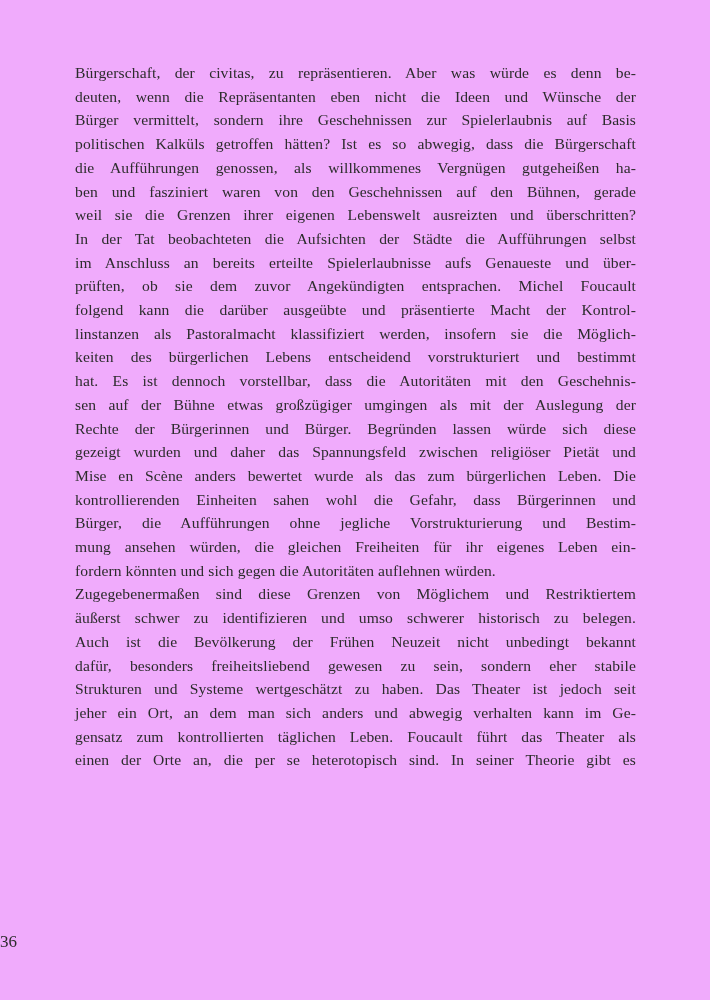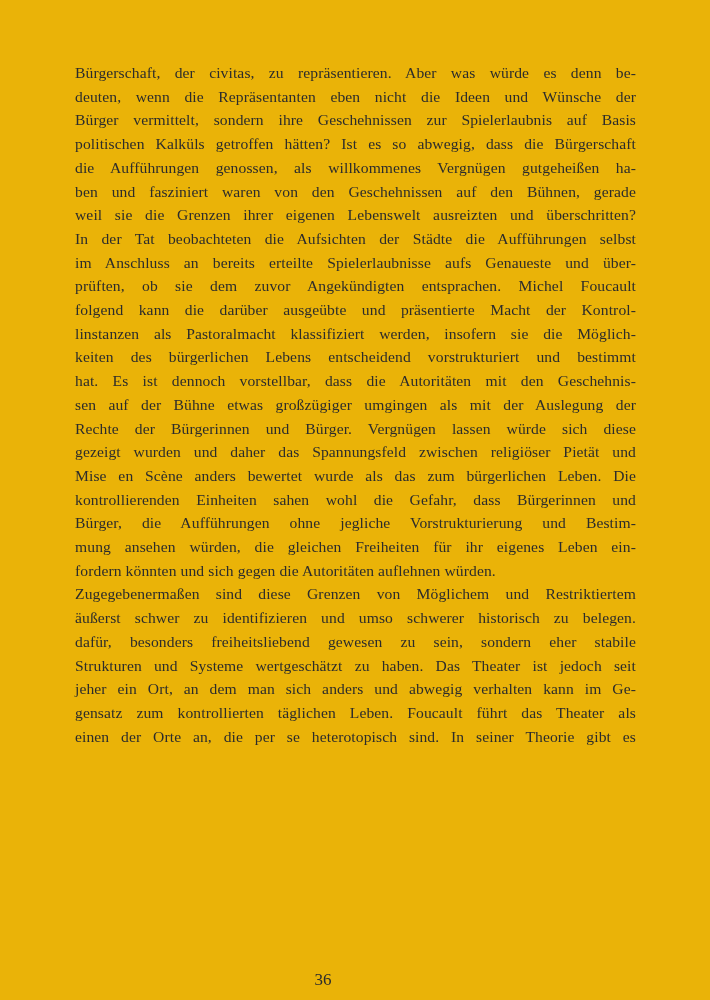--- a/index.html
+++ b/index.html
@@ -11,21 +11,21 @@
       height: 1000px;
       background: #ffffff;
       position: relative;
       overflow: hidden;
       font-family: "Liberation Serif", serif;
       color: #2c2c2c;
     }
     .page {
       position: absolute;
       inset: 0;
-      background: #eab308;
+      background: #f0abfc;
     }
     .text-block {
       position: absolute;
       left: 75px;
       top: 61px;
       width: 561px;
     }
     .line {
       font-size: 15.6px;
       line-height: 23.7px;
@@ -34,25 +34,24 @@
       letter-spacing: 0.1px;
     }
     .line.para-end {
       text-align-last: left;
     }
     .page-number {
       position: absolute;
       top: 930px;
       left: 0;
       width: 646px;
-      text-align: center;
+      text-align: left;
       font-size: 17px;
       line-height: 24px;
       color: #2c2c2c;
-      margin-top: 38px;
     }
   </style>
 </head>
 <body>
 
 <div class="page">
   <div class="text-block" id="text-block">
       <div class="line">Bürgerschaft, der civitas, zu repräsentieren. Aber was würde es denn be-</div>
       <div class="line">deuten, wenn die Repräsentanten eben nicht die Ideen und Wünsche der</div>
       <div class="line">Bürger vermittelt, sondern ihre Geschehnissen zur Spielerlaubnis auf Basis</div>
@@ -61,29 +60,30 @@
       <div class="line">ben und fasziniert waren von den Geschehnissen auf den Bühnen, gerade</div>
       <div class="line">weil sie die Grenzen ihrer eigenen Lebenswelt ausreizten und überschritten?</div>
       <div class="line">In der Tat beobachteten die Aufsichten der Städte die Aufführungen selbst</div>
       <div class="line">im Anschluss an bereits erteilte Spielerlaubnisse aufs Genaueste und über-</div>
       <div class="line">prüften, ob sie dem zuvor Angekündigten entsprachen. Michel Foucault</div>
       <div class="line">folgend kann die darüber ausgeübte und präsentierte Macht der Kontrol-</div>
       <div class="line">linstanzen als Pastoralmacht klassifiziert werden, insofern sie die Möglich-</div>
       <div class="line">keiten des bürgerlichen Lebens entscheidend vorstrukturiert und bestimmt</div>
       <div class="line">hat. Es ist dennoch vorstellbar, dass die Autoritäten mit den Geschehnis-</div>
       <div class="line">sen auf der Bühne etwas großzügiger umgingen als mit der Auslegung der</div>
-      <div class="line">Rechte der Bürgerinnen und Bürger. Vergnügen lassen würde sich diese</div>
+      <div class="line">Rechte der Bürgerinnen und Bürger. Begründen lassen würde sich diese</div>
       <div class="line">gezeigt wurden und daher das Spannungsfeld zwischen religiöser Pietät und</div>
       <div class="line">Mise en Scène anders bewertet wurde als das zum bürgerlichen Leben. Die</div>
       <div class="line">kontrollierenden Einheiten sahen wohl die Gefahr, dass Bürgerinnen und</div>
       <div class="line">Bürger, die Aufführungen ohne jegliche Vorstrukturierung und Bestim-</div>
       <div class="line">mung ansehen würden, die gleichen Freiheiten für ihr eigenes Leben ein-</div>
       <div class="line para-end">fordern könnten und sich gegen die Autoritäten auflehnen würden.</div>
       <div class="line">Zugegebenermaßen sind diese Grenzen von Möglichem und Restriktiertem</div>
       <div class="line">äußerst schwer zu identifizieren und umso schwerer historisch zu belegen.</div>
+      <div class="line">Auch ist die Bevölkerung der Frühen Neuzeit nicht unbedingt bekannt</div>
       <div class="line">dafür, besonders freiheitsliebend gewesen zu sein, sondern eher stabile</div>
       <div class="line">Strukturen und Systeme wertgeschätzt zu haben. Das Theater ist jedoch seit</div>
       <div class="line">jeher ein Ort, an dem man sich anders und abwegig verhalten kann im Ge-</div>
       <div class="line">gensatz zum kontrollierten täglichen Leben. Foucault führt das Theater als</div>
       <div class="line">einen der Orte an, die per se heterotopisch sind. In seiner Theorie gibt es</div>
     </div>
   <div class="page-number">36</div>
 </div>
 
 </body></html>

